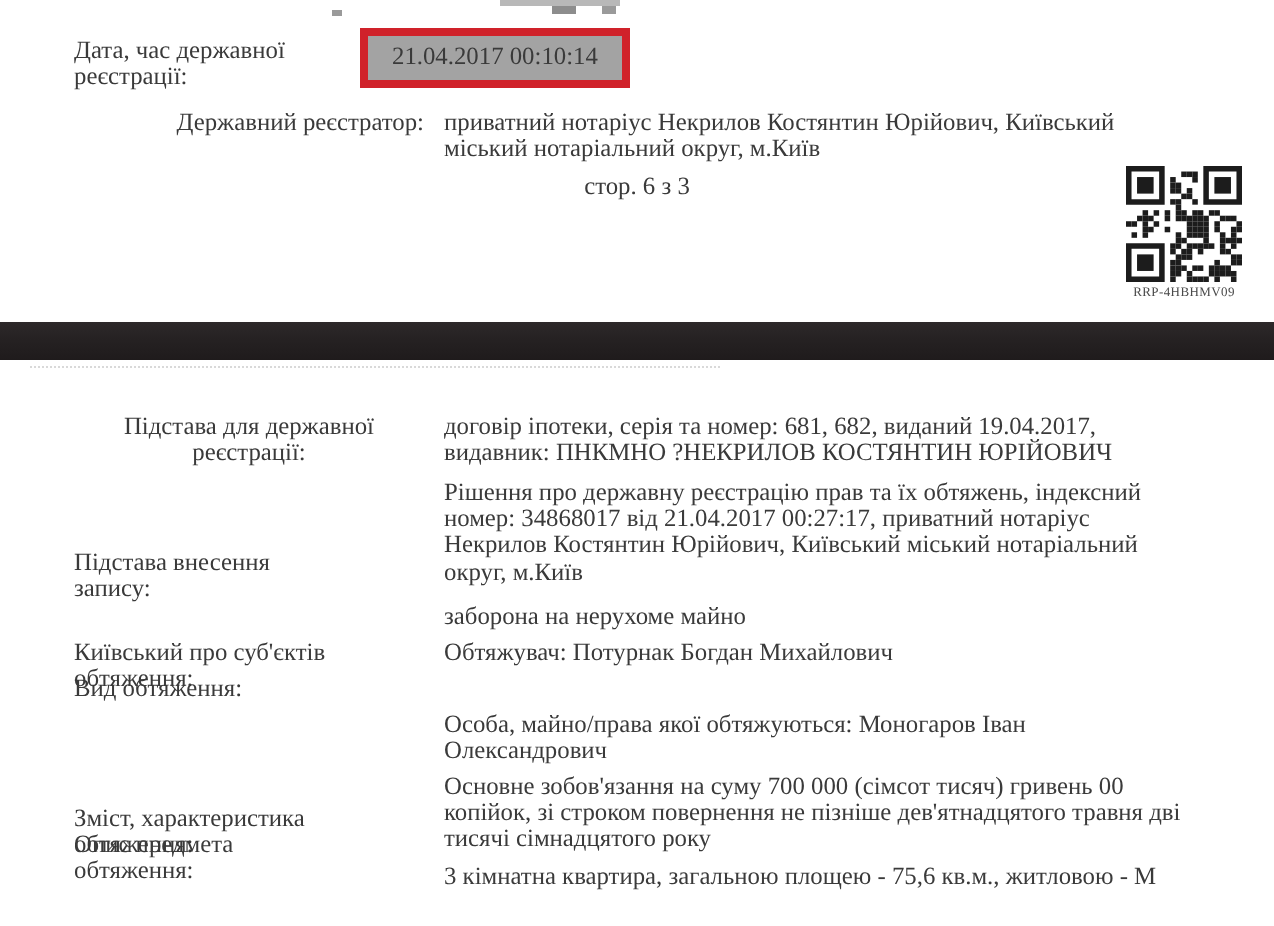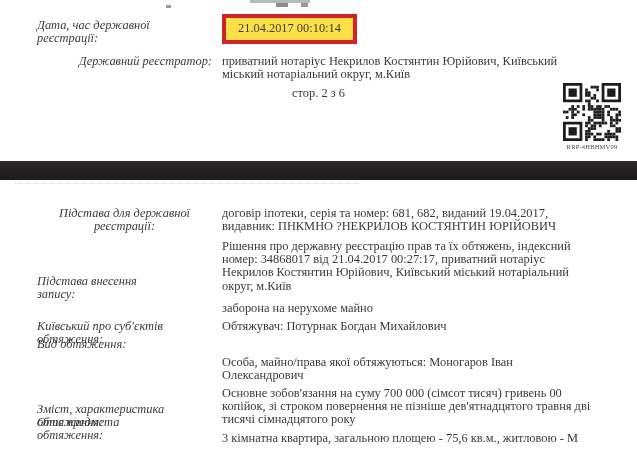--- a/index.html
+++ b/index.html
@@ -7,30 +7,29 @@
     position:relative;
     width:637px;height:463px;
     background:#ffffff;
     overflow:hidden;
     font-family:"Liberation Serif","DejaVu Serif",serif;
     color:var(--text,#3a3a3a);
     font-size:12.4px;
     line-height:13.2px;
   }
   .pre{white-space:pre-line;}
-  .label{position:absolute;left:37px;width:175px;font-style:italic;}
+  .label{position:absolute;left:37px;width:175px;}
   .value{position:absolute;left:222px;width:455px;}
   
   .lbl-date{top:19px;}
   .date-box{
     position:absolute;left:180px;top:14px;
     border:4px solid var(--highlight,#d0222a);
     padding:4px 12px 5px 12px;
-    background:#fde047;
-    margin-left:42px;
+    background:#a3a3a3;
   }
   .lbl-registrar{top:55px;text-align:right;}
   .val-registrar{top:55px;}
   .page-indicator{
     position:absolute;top:87px;left:0;width:637px;
     text-align:center;
   }
   
   .qr-wrap{position:absolute;left:556px;top:83px;width:72px;text-align:center;}
   .qr-wrap svg{width:66px;height:58px;display:block;margin:0 auto;fill:#1c1c1c;}
@@ -74,21 +73,21 @@
   <div class="label pre lbl-date">Дата, час державної
 реєстрації:</div>
   <div class="date-box">
     <span>21.04.2017 00:10:14</span>
   </div>
 
   <div class="label pre lbl-registrar">Державний реєстратор:</div>
   <div class="value pre val-registrar">приватний нотаріус Некрилов Костянтин Юрійович, Київський
 міський нотаріальний округ, м.Київ</div>
 
-  <div class="page-indicator">стор. 2 з 6</div>
+  <div class="page-indicator">стор. 6 з 3</div>
 
   <div class="qr-wrap">
     <span><svg viewBox="0 0 21 21" xmlns="http://www.w3.org/2000/svg">
           <rect x="10" y="1" width="1" height="1"></rect>
           <rect x="11" y="1" width="1" height="1"></rect>
           <rect x="12" y="1" width="1" height="1"></rect>
           <rect x="8" y="2" width="1" height="1"></rect>
           <rect x="12" y="2" width="1" height="1"></rect>
           <rect x="8" y="3" width="1" height="1"></rect>
           <rect x="9" y="3" width="1" height="1"></rect>

